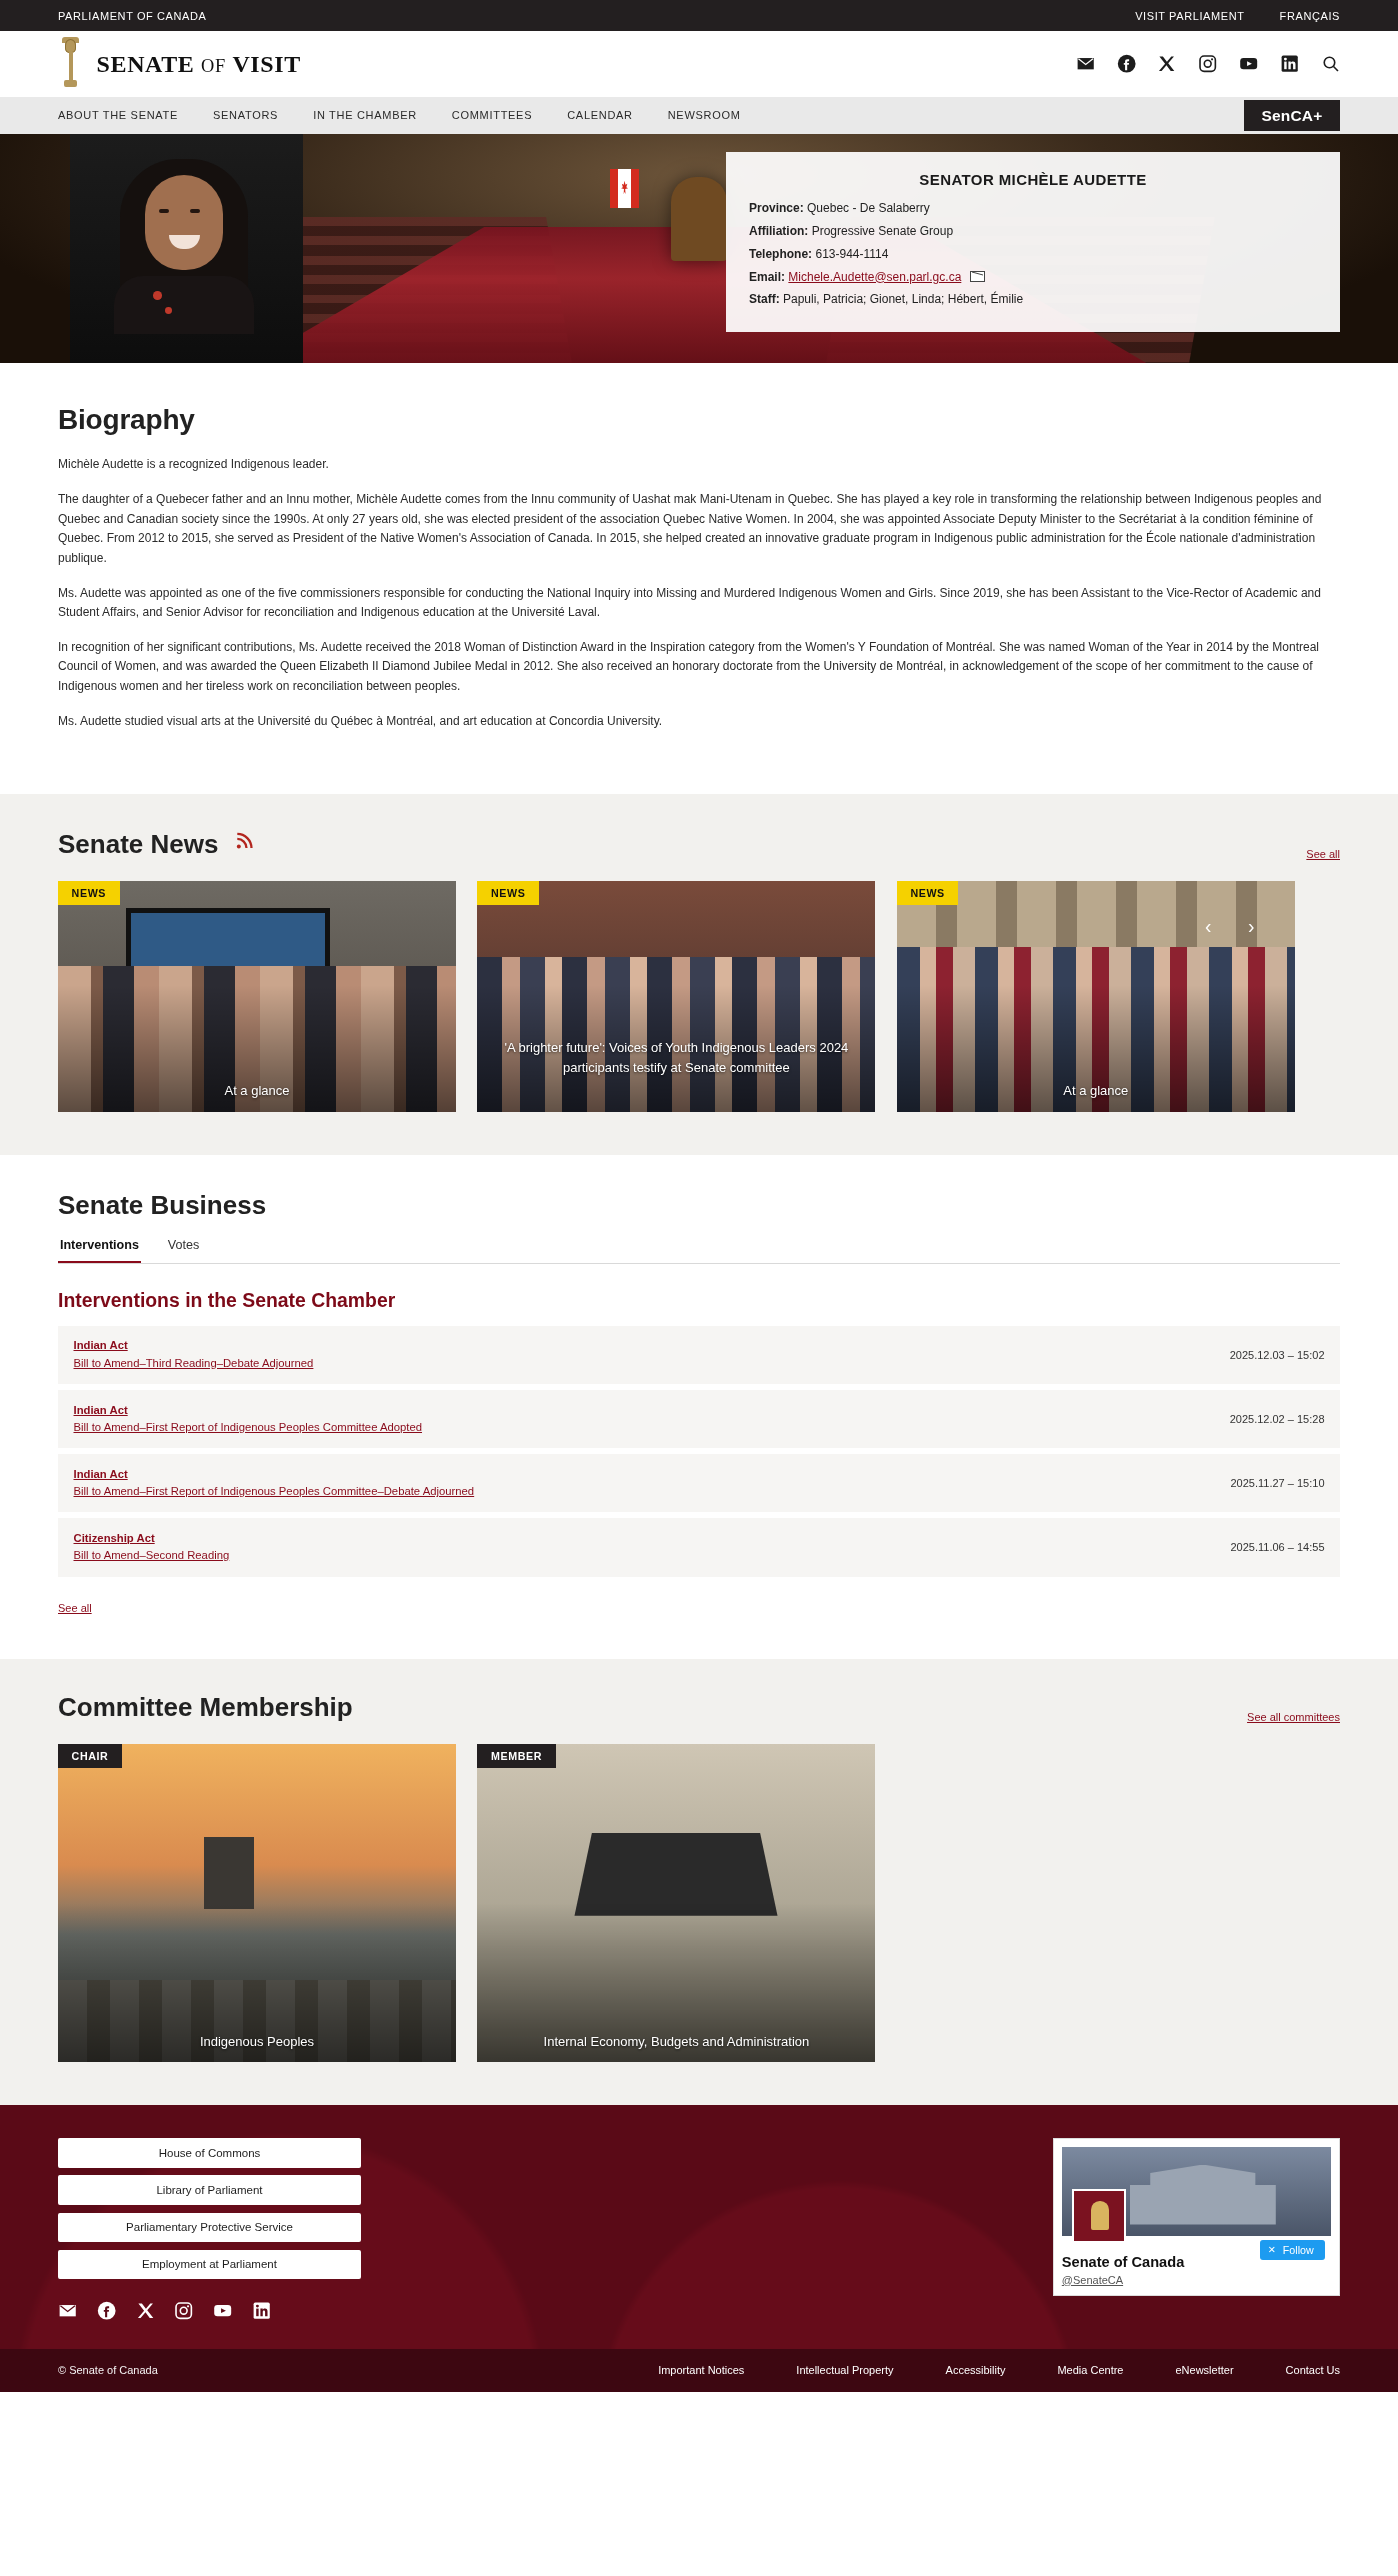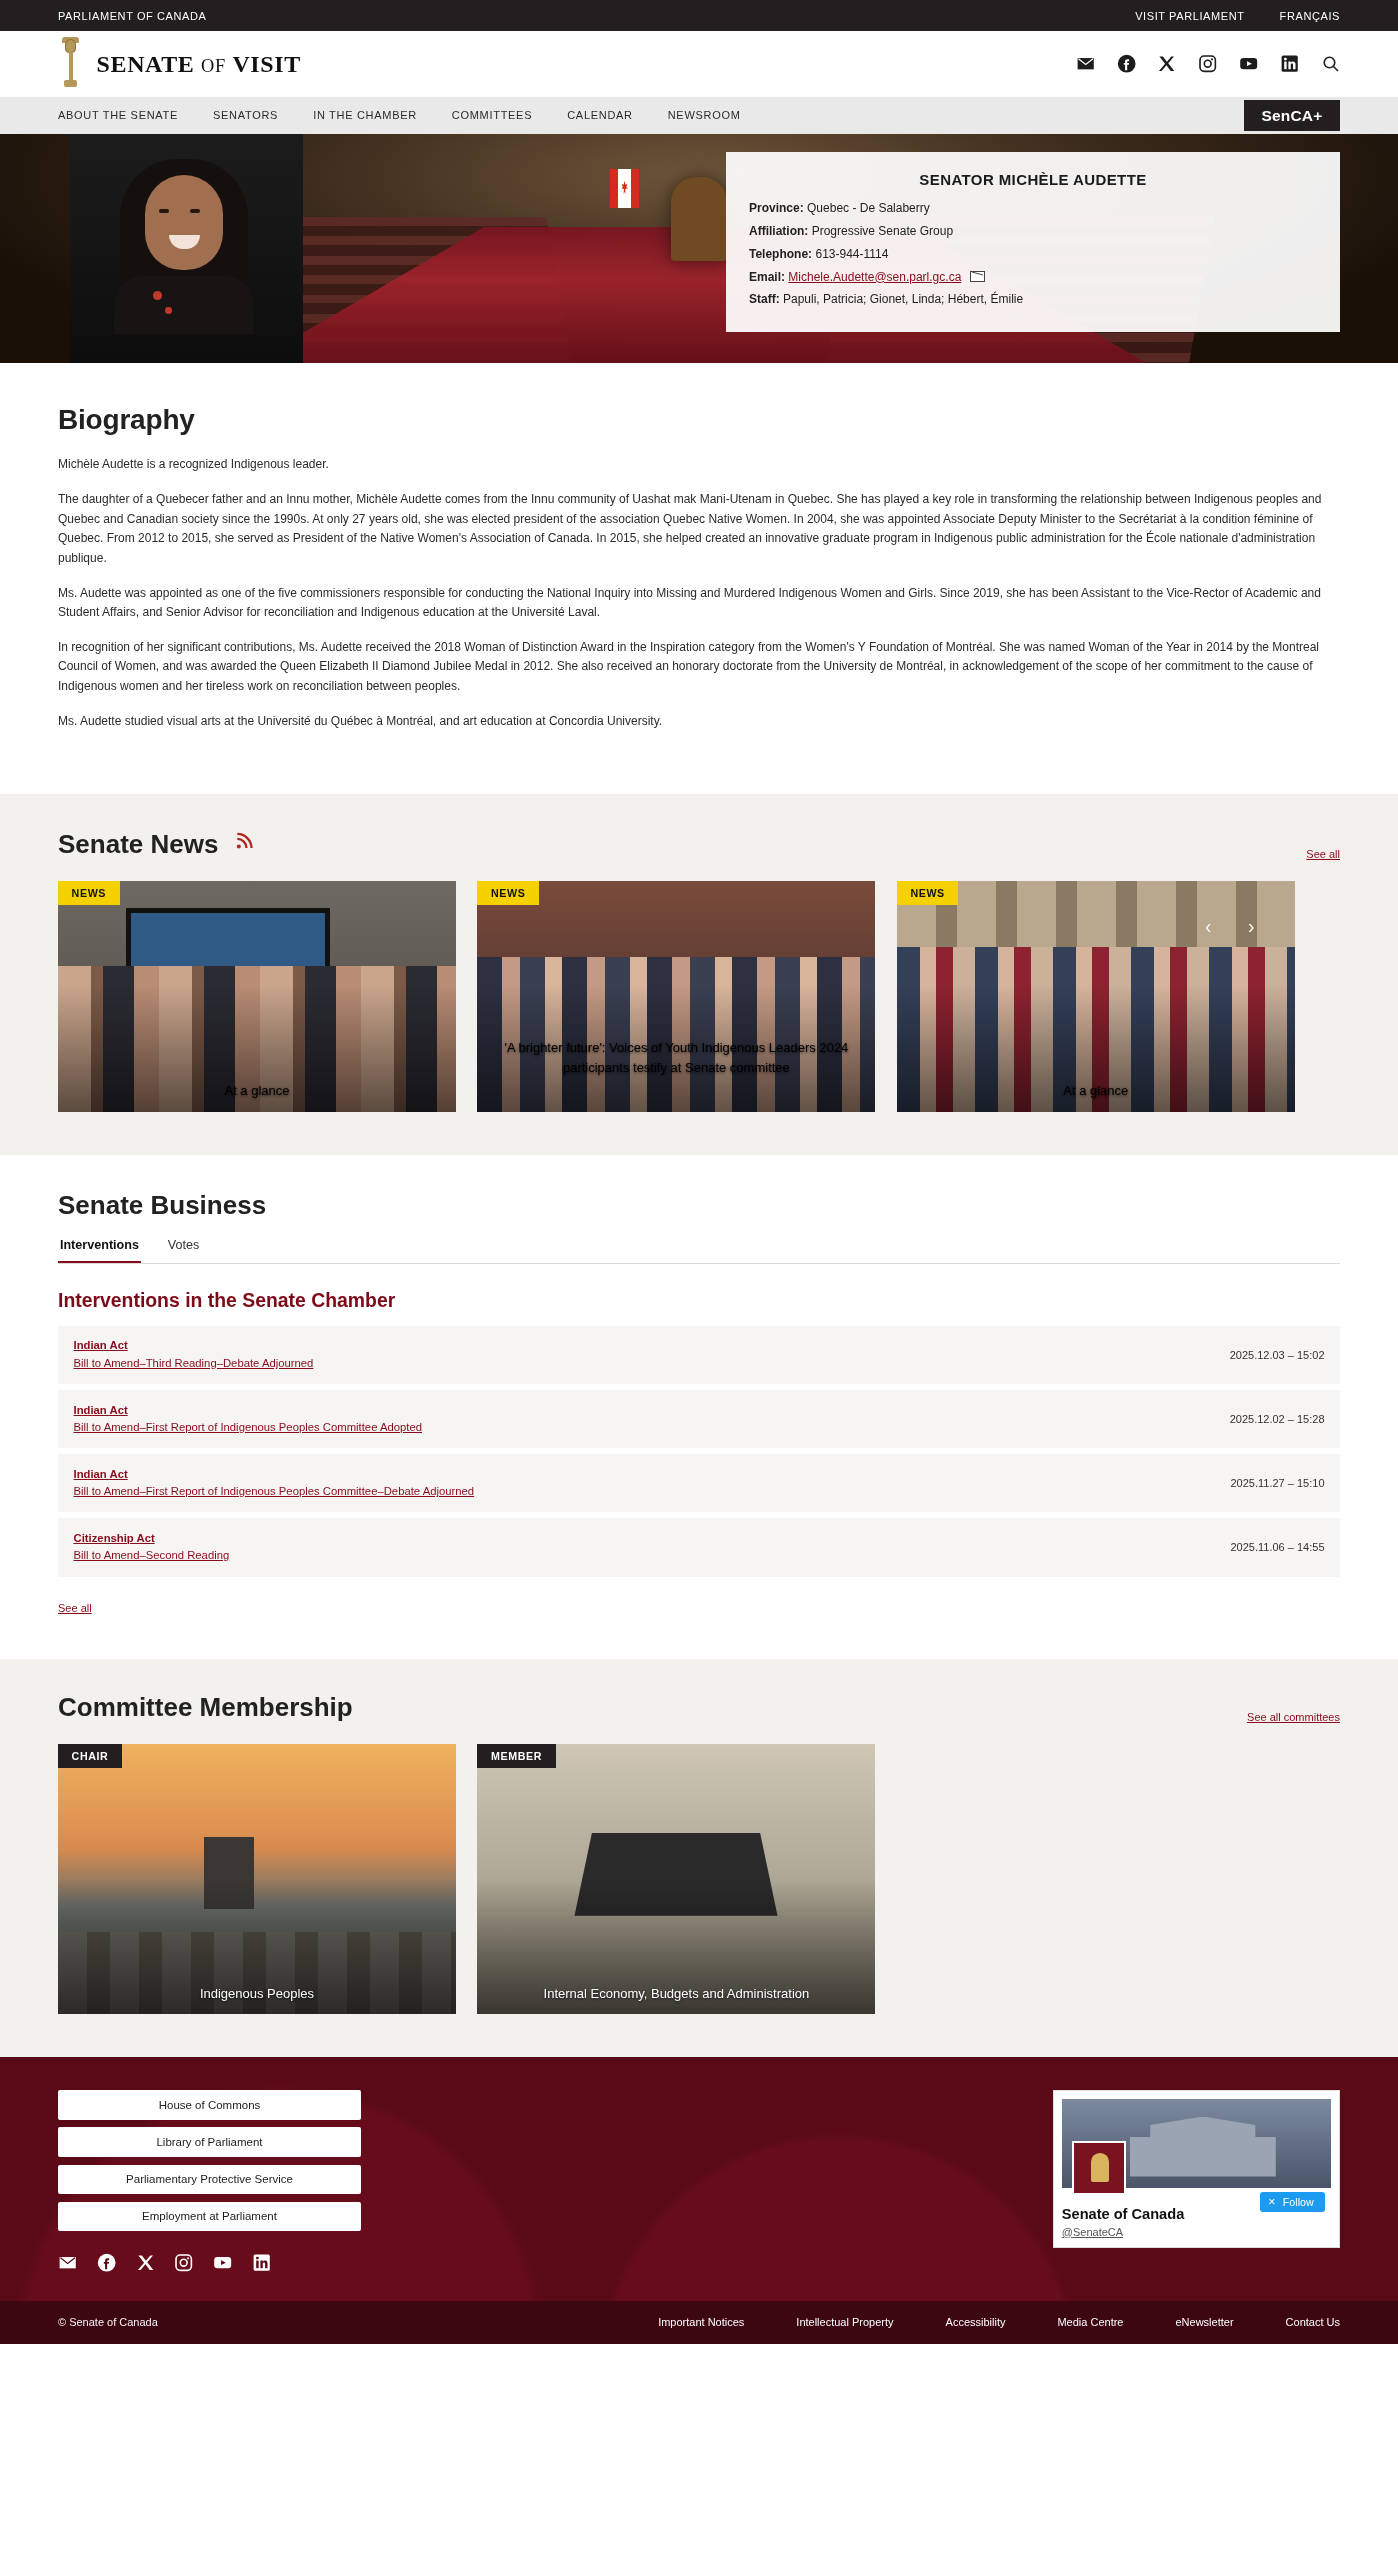--- a/index.html
+++ b/index.html
@@ -163,21 +163,21 @@
   .seeall { font-size:11px; color:#8a0b1b; text-decoration:underline; }
 
   .cards { display:flex; gap:21.4px; margin-top:21.4px; position:relative; }
   .ncard { position:relative; width:398px; height:231px; overflow:hidden; background:#777; }
   .ncard .badge {
     position:absolute; left:0; top:0; background:#f5d100; color:#111;
     font-size:10.7px; font-weight:700; letter-spacing:0.6px; padding:5.8px 13.6px; z-index:3;
   }
   .ncard .cap {
     position:absolute; left:0; right:0; bottom:0; padding:13.6px 17.5px;
-    color:#000000; font-size:13px; text-align:center; z-index:3;
+    color:#ffffff; font-size:13px; text-align:center; z-index:3;
     text-shadow:0 1px 2.9px rgba(0,0,0,.7);
   }
   .ncard .cap.tall { bottom:21.4px; line-height:1.5; }
   .ncard .shade { position:absolute; inset:0; background:linear-gradient(180deg,rgba(0,0,0,0) 45%,rgba(0,0,0,.55) 100%); z-index:2;}
   .ph1 { position:absolute; inset:0; background:linear-gradient(180deg,#6e6a63 0%,#4a443d 100%); }
   .ph1:before{ content:""; position:absolute; left:68px; top:27px; width:194px; height:93px; background:#2f5a86; border:5.8px solid #111; }
   .ph1:after{ content:""; position:absolute; left:0; bottom:0; height:146px; width:100%;
     background:repeating-linear-gradient(90deg,#caa58c 0 33px,#7c5a48 33px 45px,#2b2b33 45px 76px,#b98c74 76px 101px);}
   .ph2 { position:absolute; inset:0; background:linear-gradient(180deg,#7a4b3b 0%,#3c2a26 100%); }
   .ph2:after{ content:""; position:absolute; left:0; bottom:0; height:155px; width:100%;
@@ -207,21 +207,21 @@
   }
   .brow .txt a { display:block; color:#8a0b1b; text-decoration:underline; font-size:11.3px; line-height:1.55; }
   .brow .txt a.title { font-weight:700; }
   .brow .date { font-size:11px; color:#333; white-space:nowrap; }
   .biz .seeall-b { display:inline-block; margin-top:19.4px; font-size:11px; color:#8a0b1b; text-decoration:underline; }
 
   
   .comm { background:#f2f1ee; padding:33px 58px 43px; }
   .comm h2 { margin:0; font-size:26px; font-weight:700; }
   .ccards { display:flex; gap:21.4px; margin-top:21.4px; }
-  .ccard { position:relative; width:398px; height:270px; overflow:hidden; }
+  .ccard { position:relative; width:398px; height:318px; overflow:hidden; }
   .ccard .badge {
     position:absolute; left:0; top:0; background:#231f20; color:#fff;
     font-size:10.7px; font-weight:700; letter-spacing:0.6px; padding:5.8px 13.6px; z-index:3;
   }
   .ccard .cap { position:absolute; left:0; right:0; bottom:0; padding:13.6px 15.5px;
     color:#fff; font-size:13px; text-align:center; z-index:3; text-shadow:0 1px 2.9px rgba(0,0,0,.75); }
   .ccard .shade { position:absolute; inset:0; background:linear-gradient(180deg,rgba(0,0,0,0) 50%,rgba(0,0,0,.6) 100%); z-index:2;}
   .cph1 { position:absolute; inset:0; background:linear-gradient(180deg,#f0b25e 0%,#d98b4f 38%,#6b6f6a 60%,#4a4f4c 100%); }
   .cph1:before{ content:""; position:absolute; left:146px; top:93px; width:50px; height:72px; background:#3a3733; }
   .cph1:after{ content:""; position:absolute; left:0; bottom:0; height:82px; width:100%;

